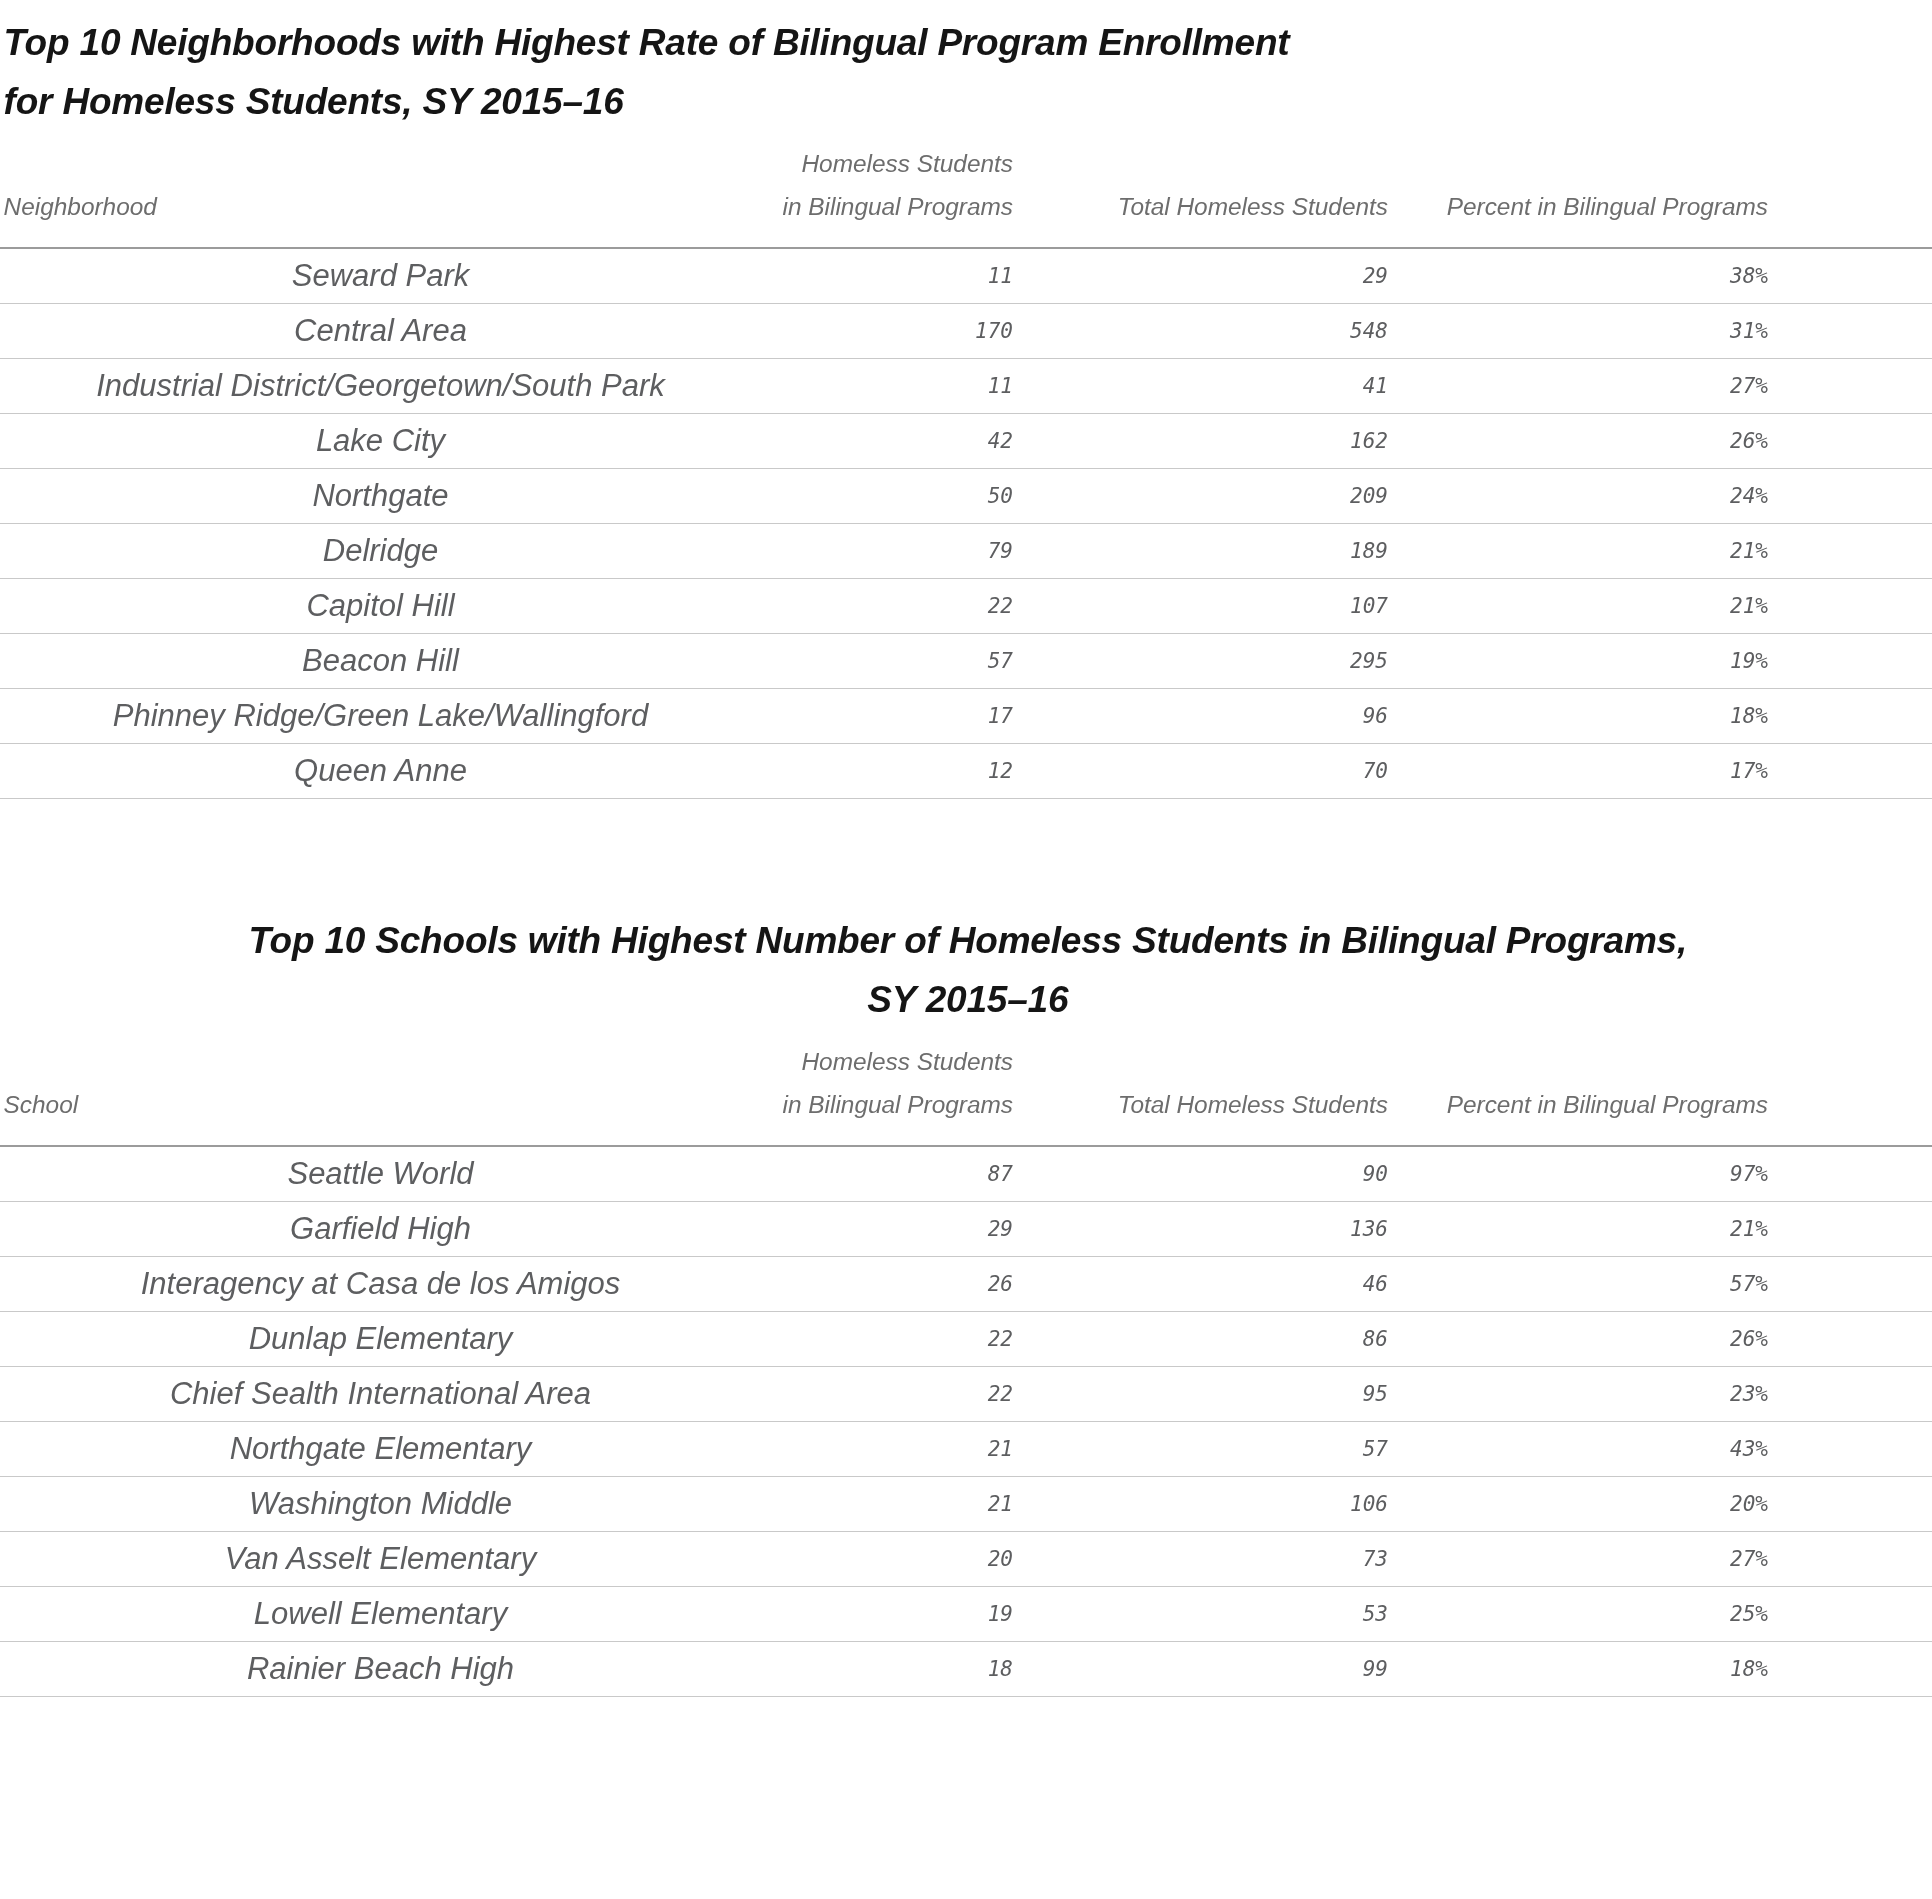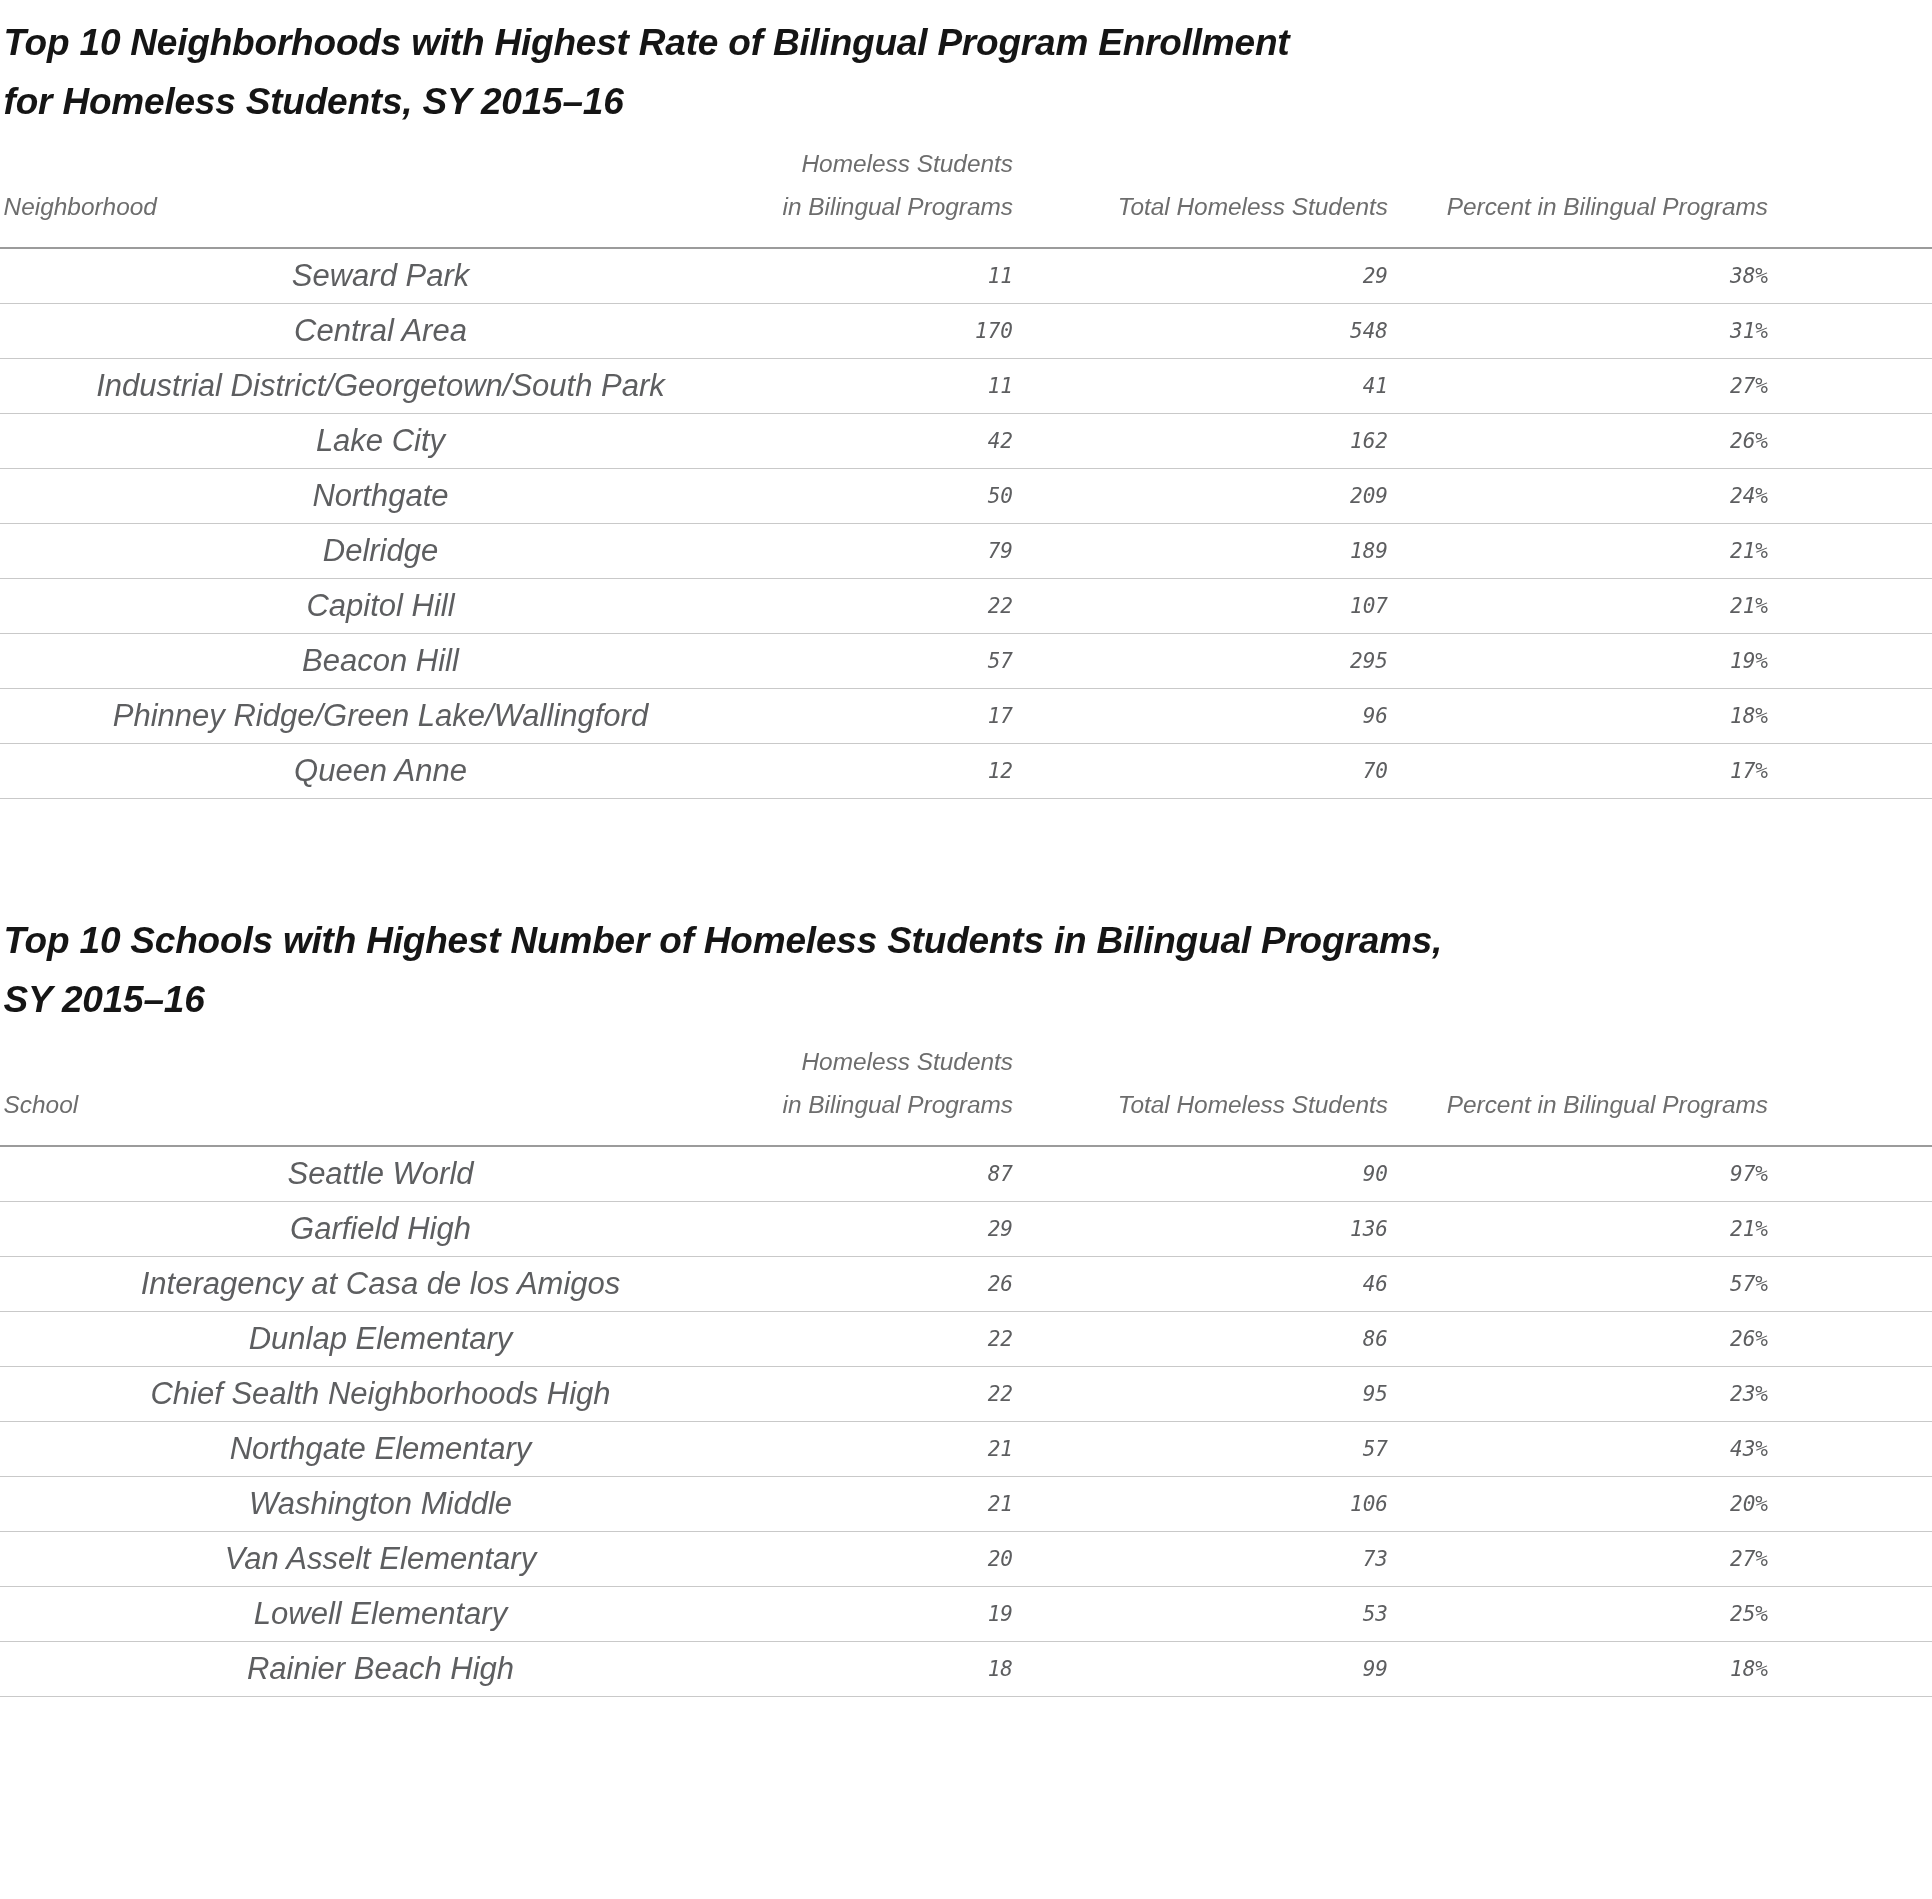--- a/index.html
+++ b/index.html
@@ -19,21 +19,21 @@
   .page{padding-top:12.7px;font-style:italic;}
   h1.table-title{
     margin:0 0 11px 0;
     padding-left:3.6px;
     font-size:37px;
     line-height:59px;
     font-weight:700;
     letter-spacing:-0.2px;
     color:var(--title-color);
   }
-  section.schools h1.table-title{margin-top:112px;}
+  section.schools h1.table-title{margin-top:112px;text-align:center;}
   table.data-table{
     width:1932px;
     table-layout:fixed;
     border-collapse:collapse;
   }
   colgroup col:nth-child(1){width:751px;}
   colgroup col:nth-child(2){width:262px;}
   colgroup col:nth-child(3){width:375px;}
   colgroup col:nth-child(4){width:544px;}
   th{
@@ -186,21 +186,21 @@
             <td class="c3">46</td>
             <td class="c4">57%</td>
           </tr>
           <tr>
             <td class="c1">Dunlap Elementary</td>
             <td class="c2">22</td>
             <td class="c3">86</td>
             <td class="c4">26%</td>
           </tr>
           <tr>
-            <td class="c1">Chief Sealth Neighborhoods High</td>
+            <td class="c1">Chief Sealth International Area</td>
             <td class="c2">22</td>
             <td class="c3">95</td>
             <td class="c4">23%</td>
           </tr>
           <tr>
             <td class="c1">Northgate Elementary</td>
             <td class="c2">21</td>
             <td class="c3">57</td>
             <td class="c4">43%</td>
           </tr>

